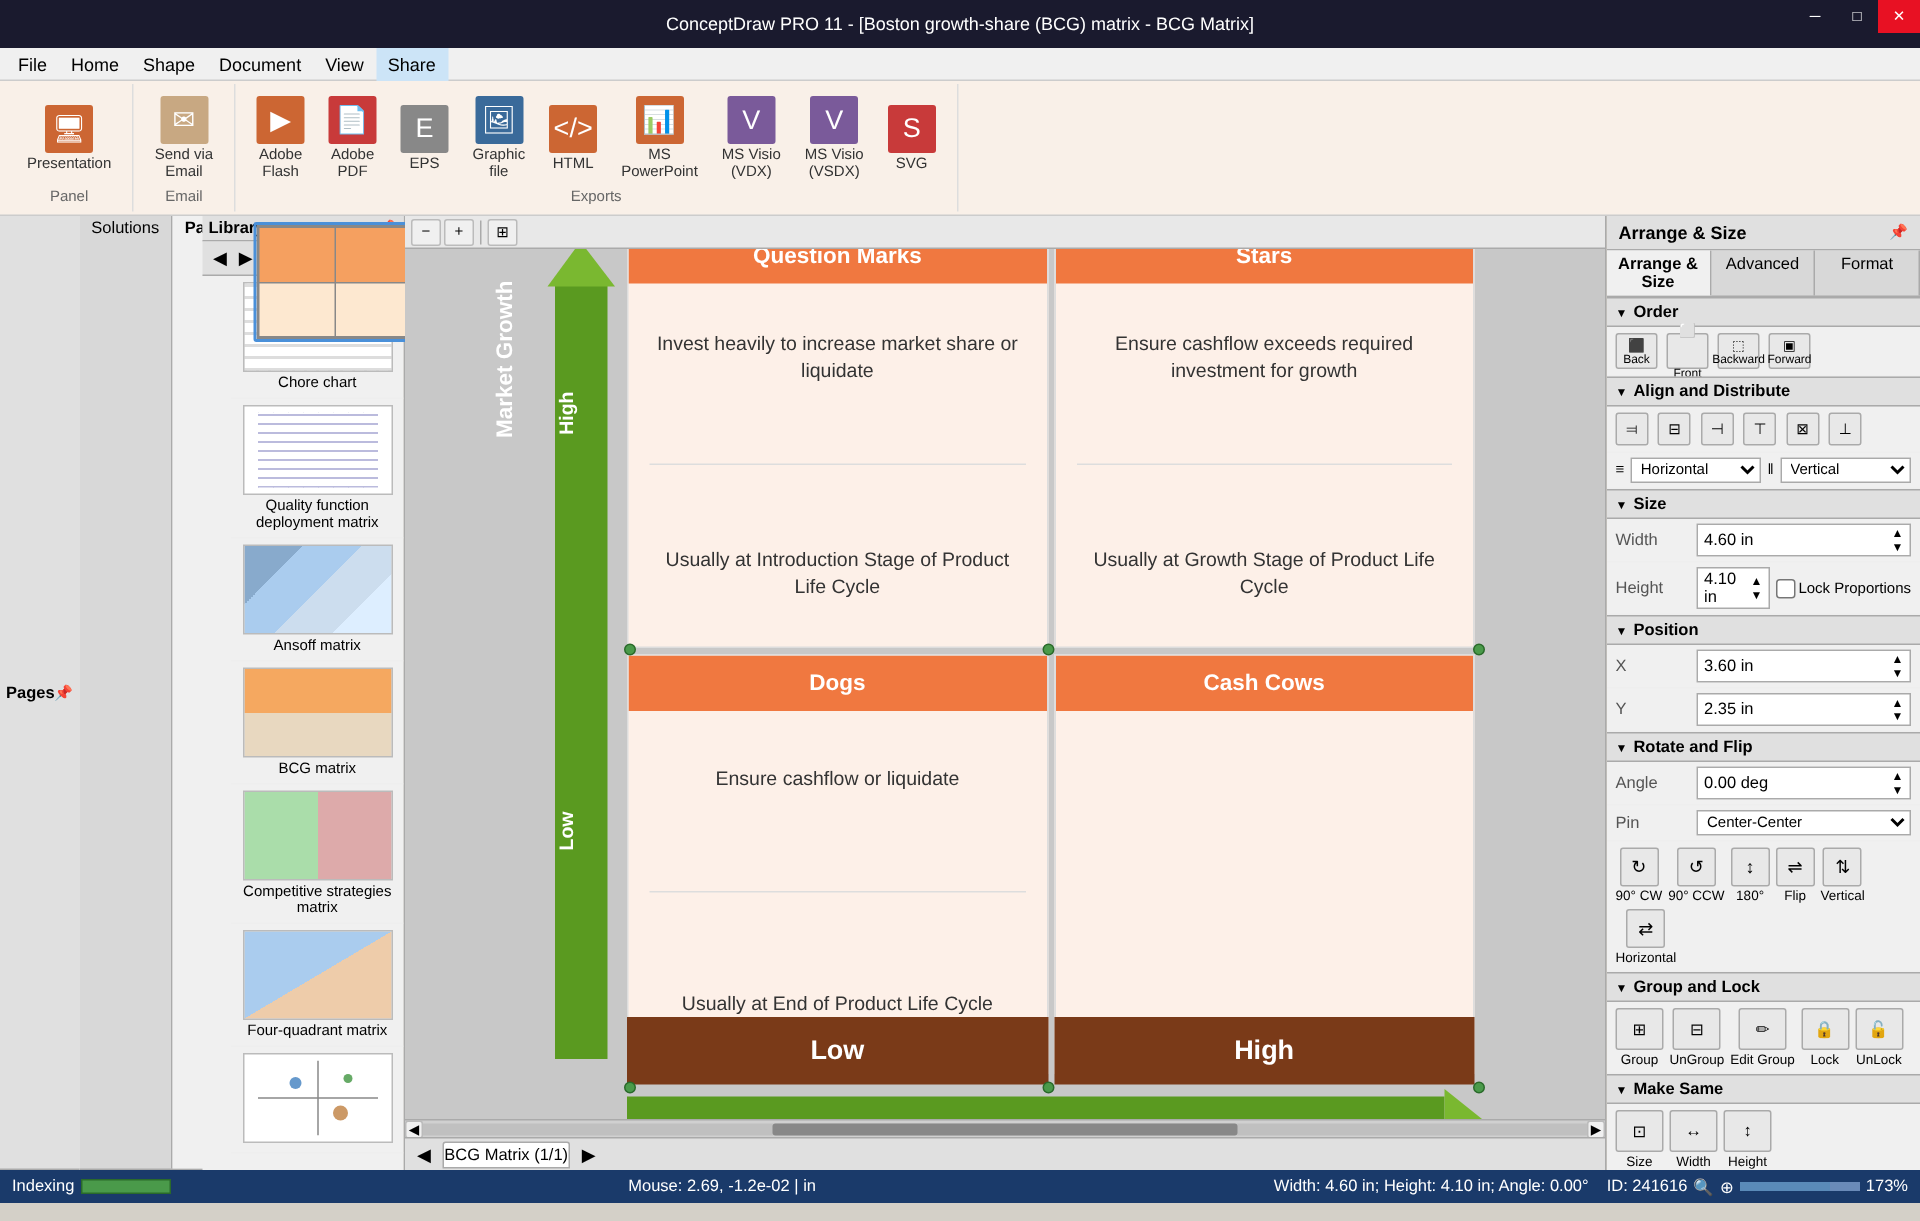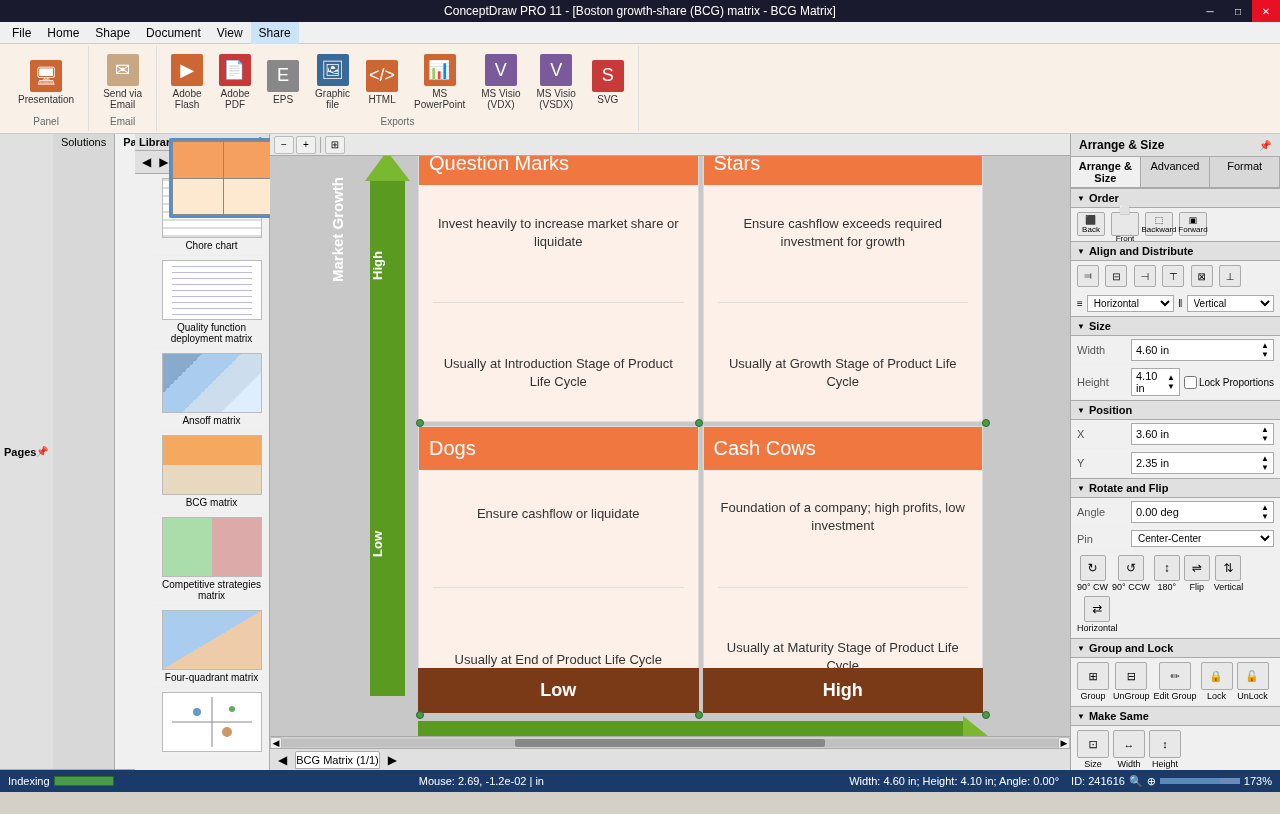--- a/index.html
+++ b/index.html
@@ -2,21 +2,21 @@
 <html><head>
   <meta charset="utf-8">
   <style>
     * { box-sizing: border-box; margin: 0; padding: 0; font-family: Arial, sans-serif; }
     body { width: 1280px; height: 814px; overflow: hidden; background: #d4d0c8; font-size: 12px; }
 
     
     #titlebar {
       background: #1a1a2e;
       color: white;
-      height: 22px;
+      height: 32px;
       display: flex;
       align-items: center;
       justify-content: center;
       font-size: 12px;
       position: relative;
     }
     #titlebar .win-controls {
       position: absolute;
       right: 0;
       top: 0;
@@ -276,23 +276,24 @@
     .quadrant {
       background: #fdf0e8;
       border: 1px solid #ddd;
       display: flex;
       flex-direction: column;
       overflow: hidden;
     }
     .quadrant-header {
       background: #f07840;
       color: white;
-      font-weight: normal;
-      font-size: 20px;
+      font-weight: bold;
+      font-size: 15px;
       padding: 10px;
+      text-align: center;
     }
     .quadrant-body {
       flex: 1;
       display: flex;
       flex-direction: column;
       justify-content: space-around;
       padding: 10px 14px;
       font-size: 13px;
       color: #333;
       text-align: center;
@@ -946,25 +947,20 @@
               <div class="quadrant-header">Dogs</div>
               <div class="quadrant-body">
                 <p>Ensure cashflow or liquidate</p>
                 <hr class="quadrant-divider">
                 <p>Usually at End of Product Life Cycle</p>
               </div>
             </div>
 
             <div class="quadrant">
               <div class="quadrant-header">Cash Cows</div>
-              <div class="quadrant-body">
-                <p>Foundation of a company; high profits, low investment</p>
-                <hr class="quadrant-divider">
-                <p>Usually at Maturity Stage of Product Life Cycle</p>
-              </div>
             </div>
           </div>
 
           <div class="x-labels-row">
             <div class="x-label-cell">Low</div>
             <div class="x-label-cell">High</div>
           </div>
 
           <svg style="position:absolute;left:88px;bottom:0px;width:570px;height:45px;">
             <rect x="0" y="5" width="545" height="30" fill="#5a9a20"></rect>

